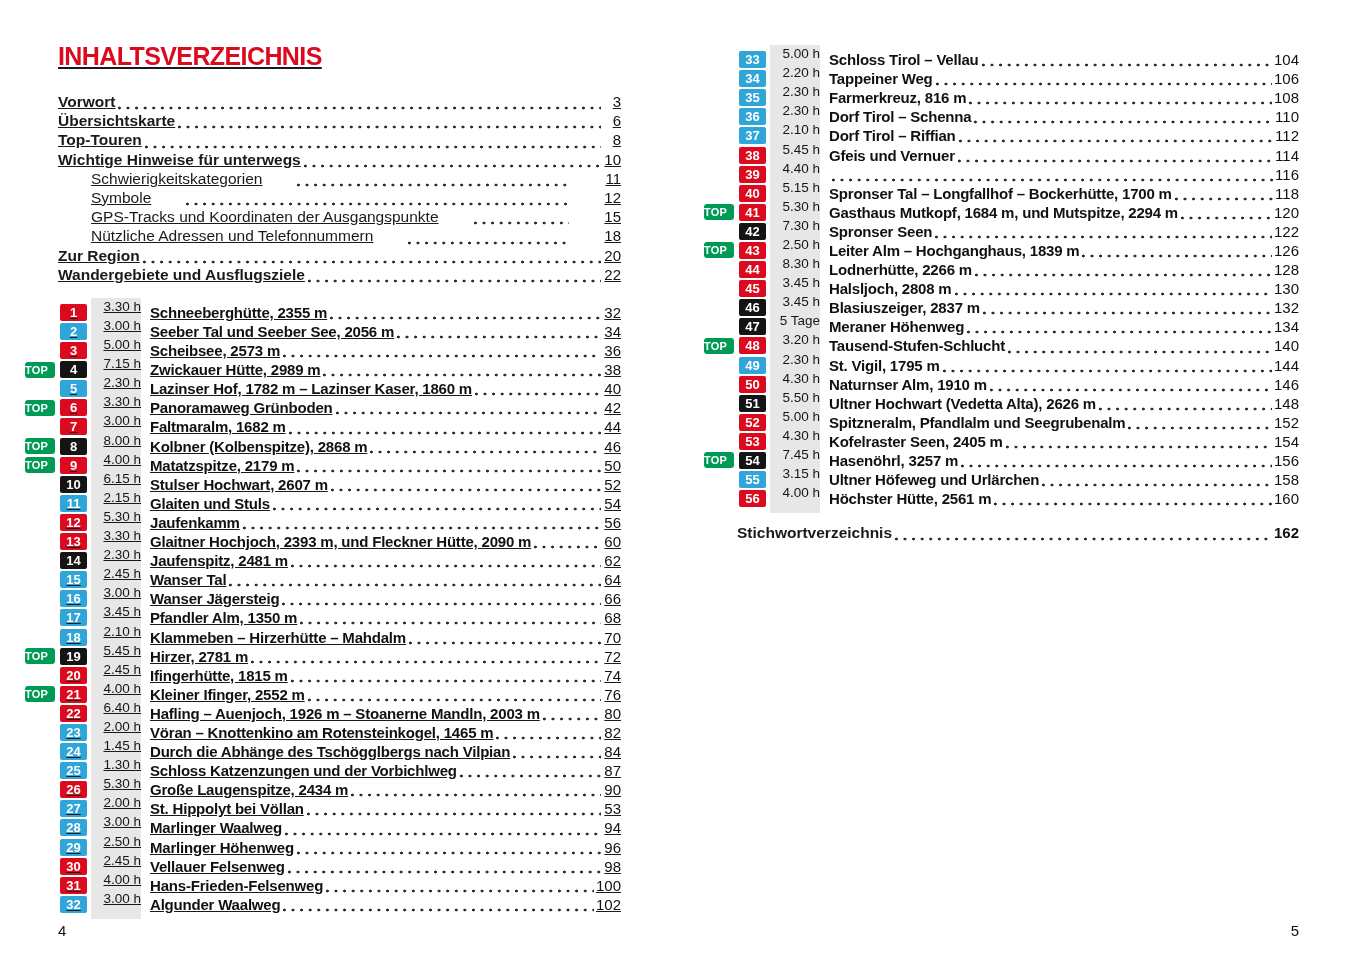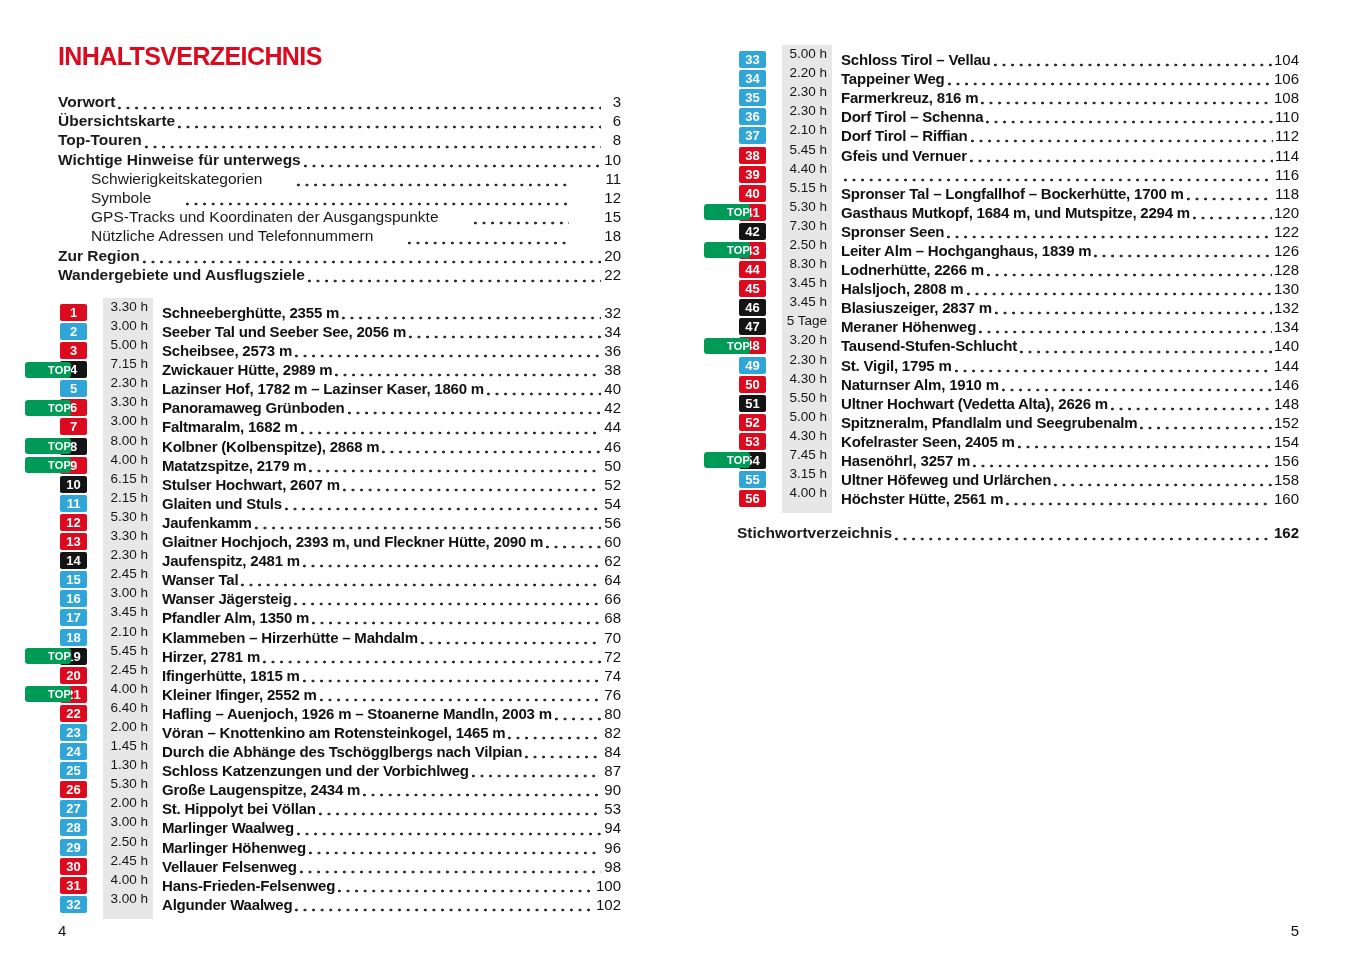--- a/index.html
+++ b/index.html
@@ -13,21 +13,21 @@
   * { margin: 0; padding: 0; box-sizing: border-box; }
   html, body { background: #ffffff; }
   body {
     width: 1359px; height: 969px;
     position: relative;
     font-family: "Liberation Sans", sans-serif;
     color: var(--ink);
     overflow: hidden;
   }
   .page-col { position: absolute; top: 42px; }
-  #page-left  { left: 58px;  width: 563px; }
+  #page-left  { left: 58px;  width: 563px; text-decoration: underline; }
   #page-right { left: 737px; width: 562px; }
 
   h1.toc-title {
     color: var(--red);
     font-size: 25px;
     font-weight: bold;
     letter-spacing: -0.6px;
     margin-bottom: 22px;
     white-space: nowrap;
   }
@@ -44,44 +44,44 @@
   .tour-list { }
   .tour-row {
     position: relative;
     display: flex; align-items: center;
     height: 19.1px;
     white-space: nowrap;
   }
   .top-badge {
     display: none;
     position: absolute; left: -33px; top: 1.5px;
-    width: 46px; height: 16px;
+    width: 30px; height: 16px;
     background: var(--green);
     color: #fff; font-size: 11px; font-weight: bold;
-    text-align: right; line-height: 16px;
+    text-align: left; line-height: 16px;
     border-radius: 3px;
     letter-spacing: 0.2px;
   }
   .tour-row.top .top-badge { display: block; }
   .num-badge {
     flex: 0 0 27px; height: 17px;
     margin-left: 2px;
     color: #fff; font-size: 13px; font-weight: bold;
     text-align: center; line-height: 17px;
     border-radius: 2px;
   }
   .tour-row.diff-red   .num-badge { background: var(--red); }
   .tour-row.diff-blue  .num-badge { background: var(--blue); }
   .tour-row.diff-black .num-badge { background: var(--black); }
   .time {
     flex: 0 0 50px; height: 29px;
-    margin-left: 16px; margin-right: 9px;
+    margin-left: 4px; margin-right: 9px;
     background: var(--timebg);
     font-size: 13.5px; line-height: 17px;
-    text-align: right; padding-right: 5px;
+    text-align: right; 
     color: #161616;
   }
   .tour-title {
     font-size: 15px; font-weight: bold;
     letter-spacing: -0.2px;
     color: #111;
   }
   .dots {
     flex: 1 1 auto; min-width: 4px;
     align-self: flex-end;

